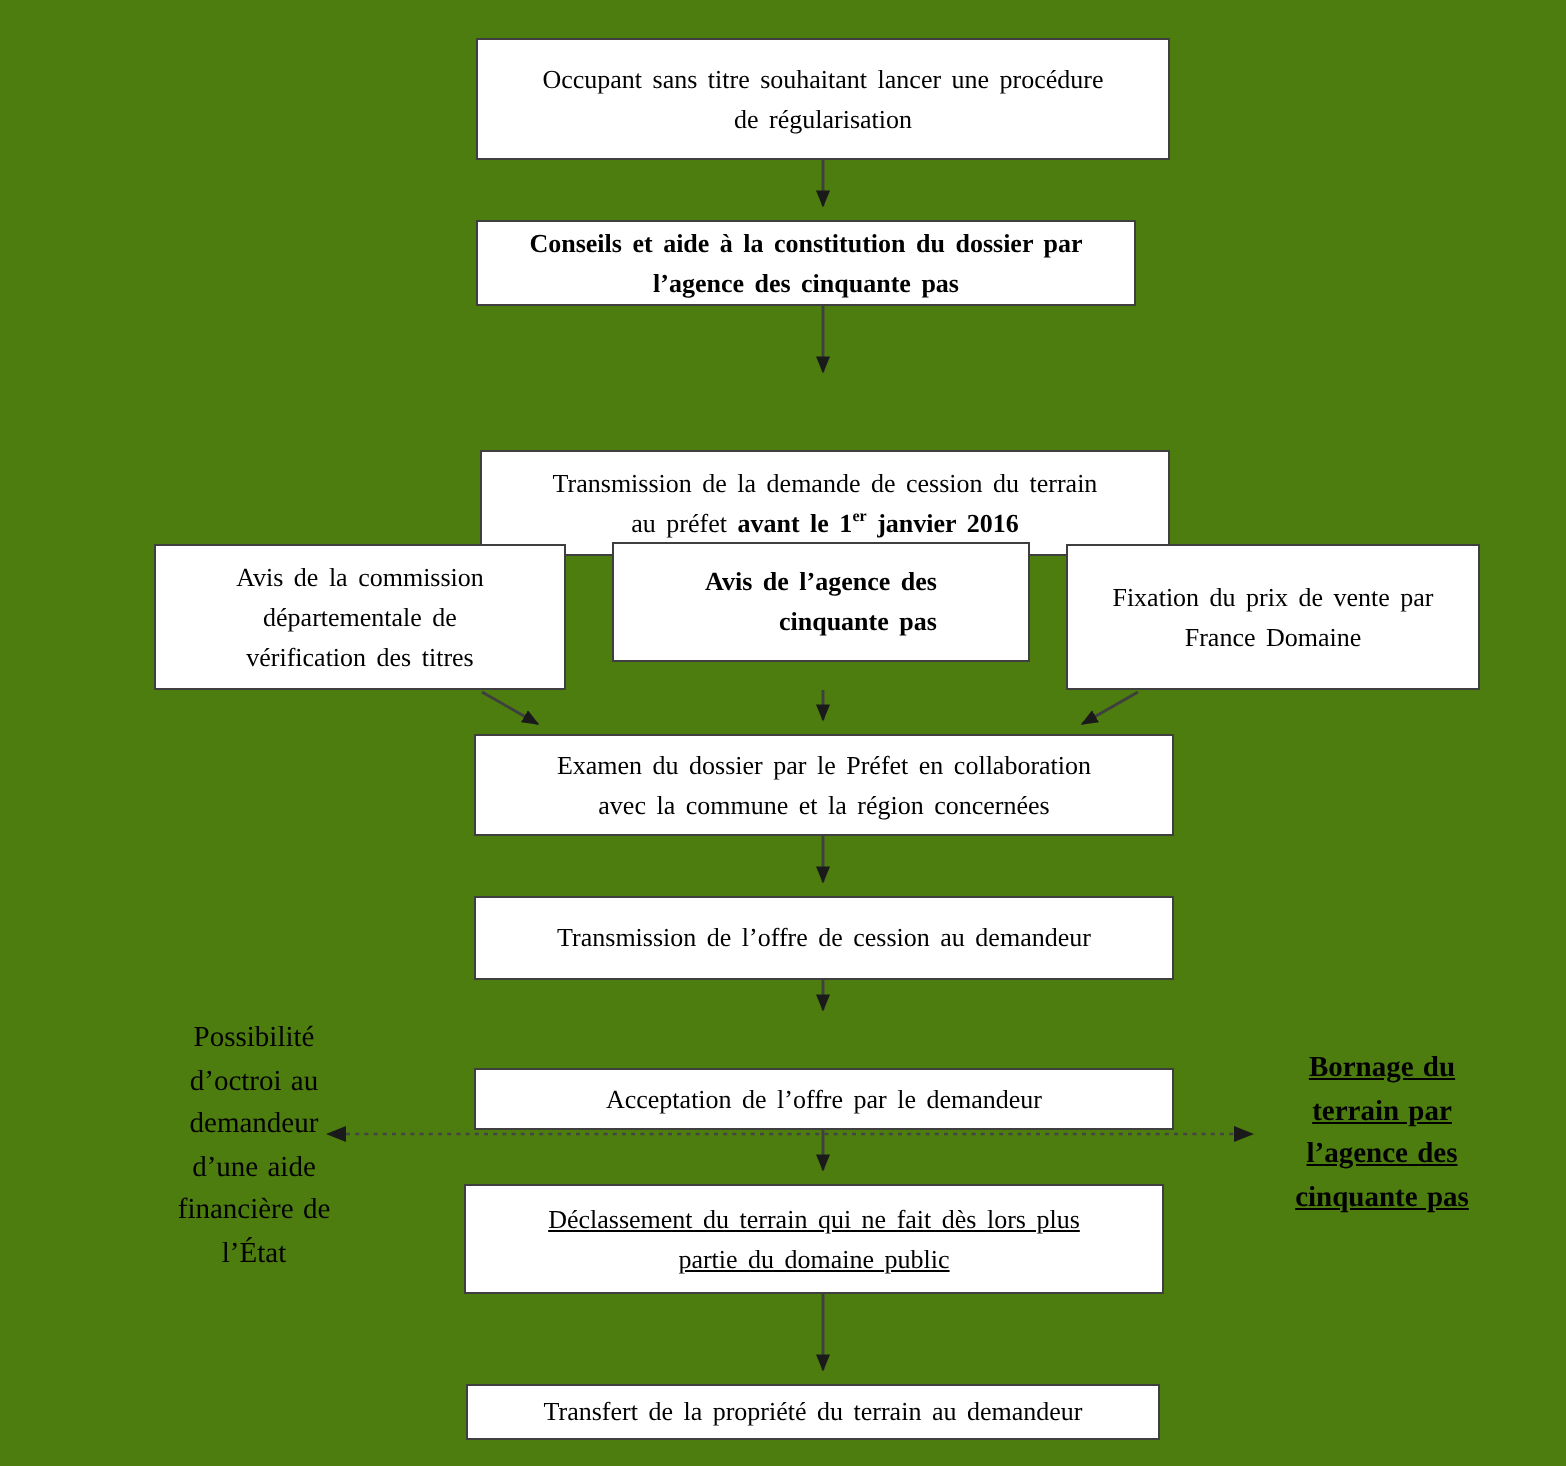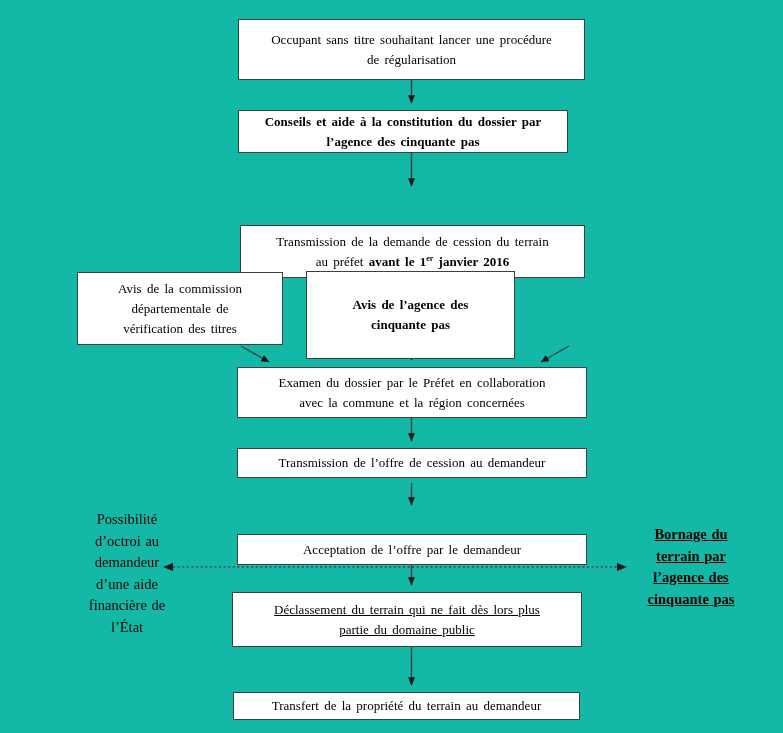--- a/index.html
+++ b/index.html
@@ -1,21 +1,21 @@
 <!DOCTYPE html>
 <html><head>
 <meta charset="utf-8">
 <style>
   html, body { margin: 0; padding: 0; background: #ffffff; }
   body {
     width: 783px; height: 733px;
     font-family: "Liberation Serif", "DejaVu Serif", serif;
     color: #000;
   }
-  .canvas { position: relative; width: 783px; height: 733px; background: #14b8a6; overflow: hidden; }
+  .canvas { position: relative; width: 783px; height: 733px; background: #4d7c0f; overflow: hidden; }
   svg.connectors { position: absolute; left: 0; top: 0; z-index: 1; }
   .fbox {
     position: absolute; z-index: 2;
     border: 1.4px solid #3f3f3f; background: #ffffff;
     display: flex; align-items: center; justify-content: center;
     text-align: center; font-size: 13px; line-height: 20px;
     white-space: pre-line; word-spacing: 2px;
     padding: 2px 6px; box-sizing: border-box;
   }
   .bold { font-weight: bold; }
@@ -24,24 +24,24 @@
   .note {
     position: absolute; z-index: 2;
     text-align: center; font-size: 14.5px; line-height: 21.5px;
     white-space: pre-line; word-spacing: 1px;
   }
   
   #b-occupant     { left: 238px; top: 19px;  width: 347px; height: 61px; }
   #b-conseils     { left: 238px; top: 110px; width: 330px; height: 43px; }
   #b-transmission { left: 240px; top: 193px; width: 345px; height: 53px; margin-top: 32px; }
   #b-commission   { left: 77px;  top: 272px; width: 206px; height: 73px; }
-  #b-agence       { left: 306px; top: 271px; width: 209px; height: 88px; }
+  #b-agence       { left: 306px; top: 271px; width: 209px; height: 60px; text-align: right; }
   #b-fixation     { left: 533px; top: 272px; width: 207px; height: 73px; }
   #b-examen       { left: 237px; top: 367px; width: 350px; height: 51px; }
-  #b-offre        { left: 237px; top: 448px; width: 350px; height: 30px; }
+  #b-offre        { left: 237px; top: 448px; width: 350px; height: 42px; }
   #b-acceptation  { left: 237px; top: 512px; width: 350px; height: 31px; margin-top: 22px; }
   #b-declassement { left: 232px; top: 592px; width: 350px; height: 55px; text-decoration: underline; }
   #b-transfert    { left: 233px; top: 692px; width: 347px; height: 28px; }
   #note-aide      { left: 60px;  top: 509px; width: 134px; }
   #note-bornage   { left: 627px; top: 524px; width: 128px; font-weight: bold; text-decoration: underline; }
 </style>
 </head>
 <body>
 
 <div class="canvas">
@@ -91,20 +91,24 @@
     <span>Avis de la commission
 départementale de
 vérification des titres</span>
   </div>
 
   <div class="fbox" id="b-agence">
     <span>Avis de l’agence des
 cinquante pas</span>
   </div>
 
+  <div class="fbox" id="b-fixation">
+    <span>Fixation du prix de vente par
+France Domaine</span>
+  </div>
 
   <div class="fbox" id="b-examen">
     <span>Examen du dossier par le Préfet en collaboration
 avec la commune et la région concernées</span>
   </div>
 
   <div class="fbox" id="b-offre">
     <span>Transmission de l’offre de cession au demandeur</span>
   </div>
 

